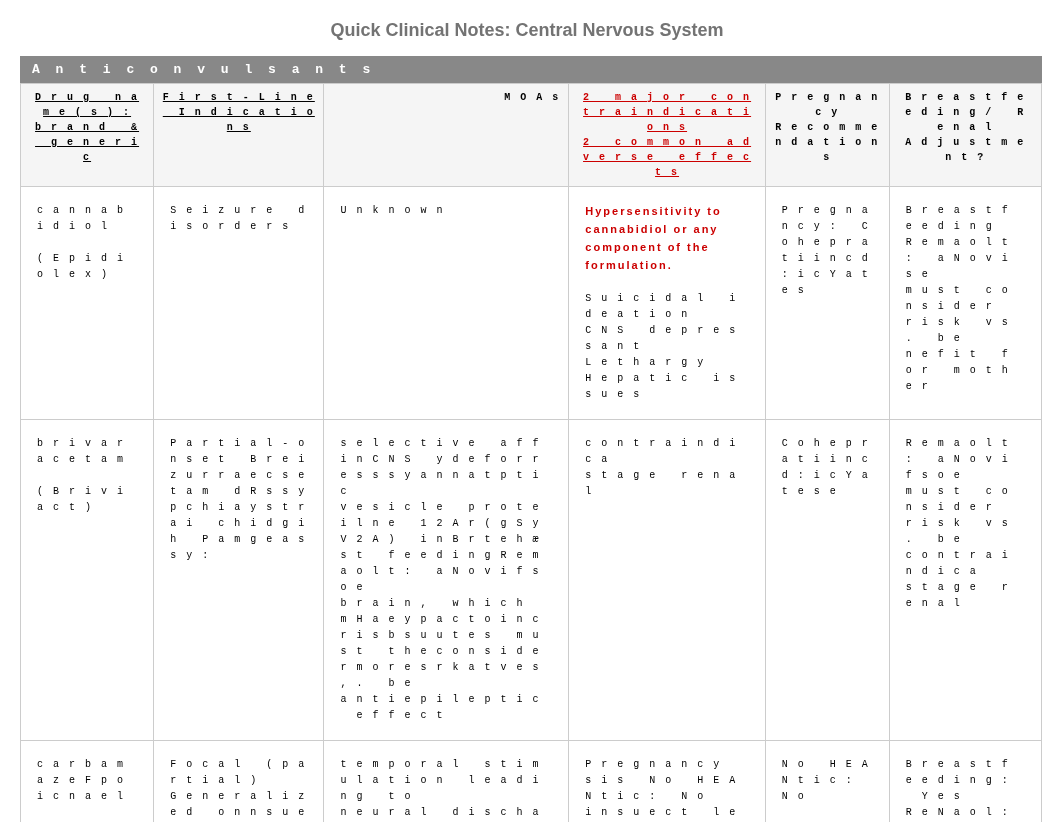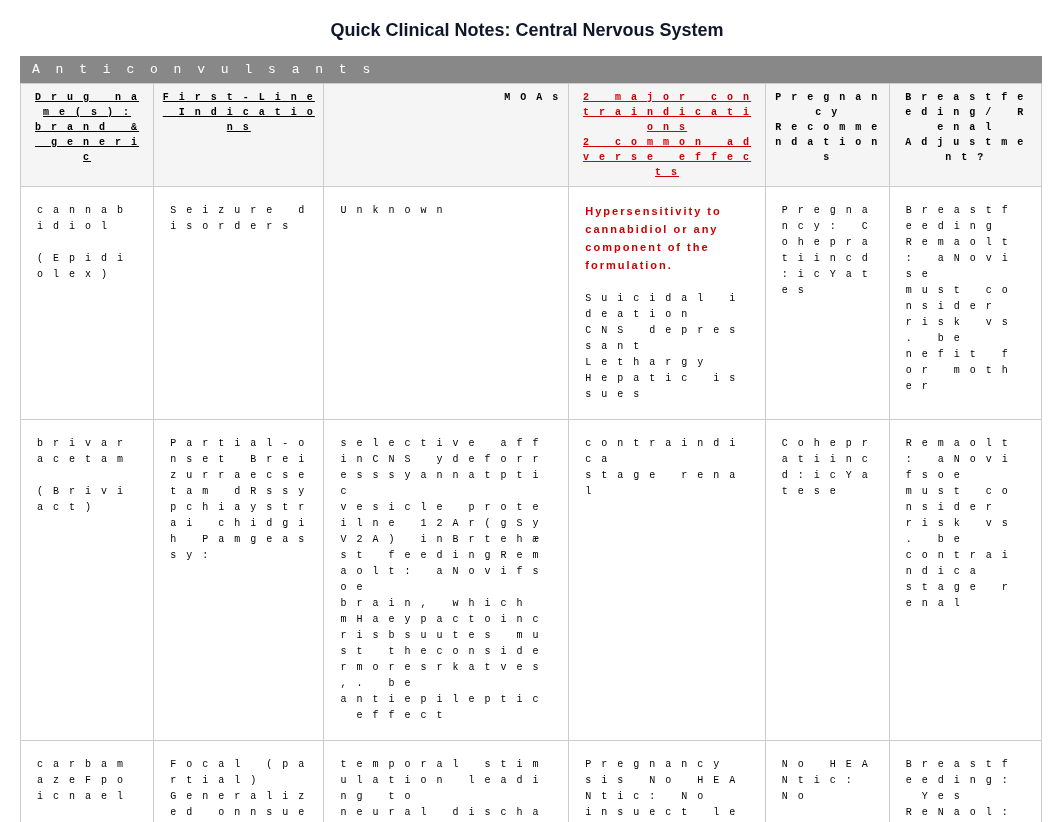--- a/index.html
+++ b/index.html
@@ -4,34 +4,35 @@
   <style>
     * { box-sizing: border-box; margin: 0; padding: 0; }
     body {
       font-family: 'Courier New', Courier, monospace;
       background: #ffffff;
       font-size: 11px;
       color: #000;
     }
     .page-title {
       text-align: center;
-      color: #0f172a;
+      color: #737373;
       font-size: 18px;
       font-weight: bold;
       padding: 20px 8px 15px 0;
       font-family: Arial, sans-serif;
     }
     .section-header {
       background: #888;
       color: #fff;
       padding: 6px 12px;
       font-size: 13px;
       letter-spacing: 4px;
       font-family: 'Courier New', Courier, monospace;
       margin: 0 20px;
+      font-weight: bold;
     }
     .main-table {
       width: calc(100% - 40px);
       margin: 0 20px;
       border-collapse: collapse;
       font-family: 'Courier New', Courier, monospace;
       font-size: 10px;
     }
     .main-table thead tr th {
       border: 1px solid #ccc;

